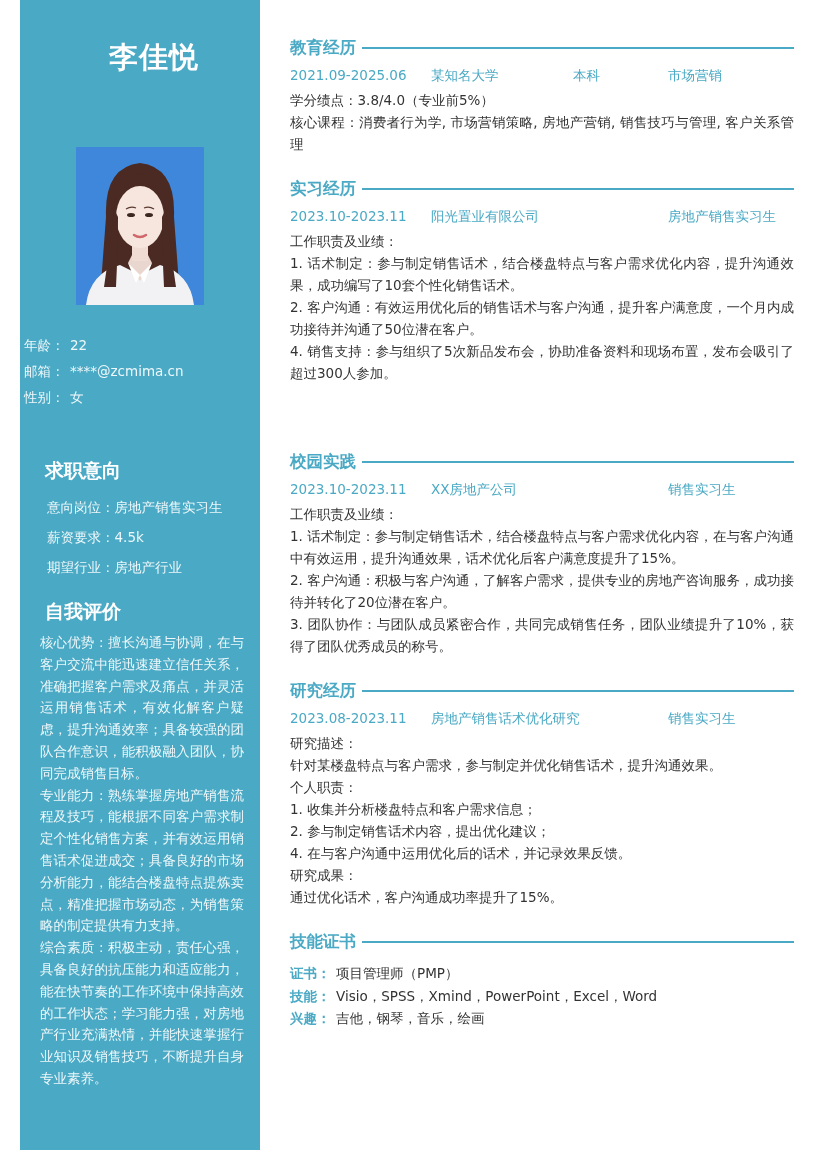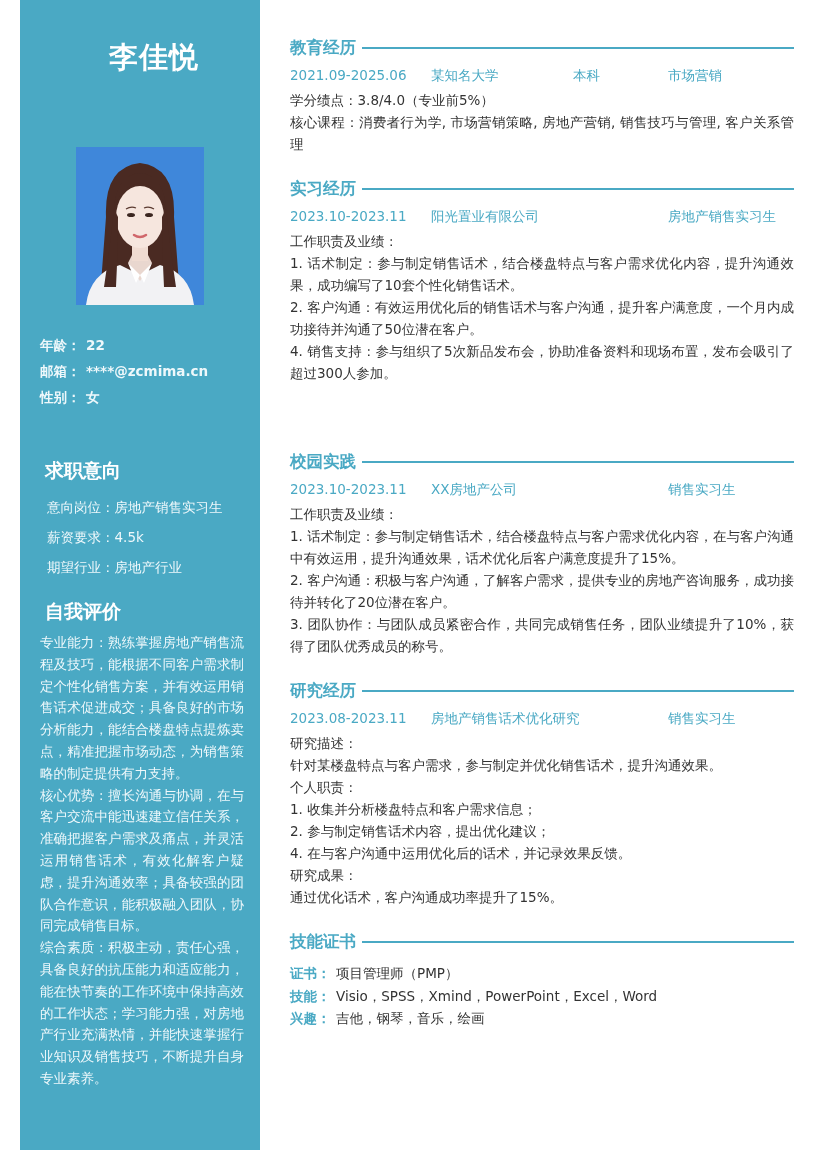--- a/index.html
+++ b/index.html
@@ -12,21 +12,21 @@
     background: #4aa9c4; color: #ffffff;
   }
   .name {
     position: absolute; top: 38px; left: 0; width: 220px; text-align: center;
     font-size: 29px; font-weight: bold; letter-spacing: 1px; color: #ffffff; margin-left: 24px;
   }
   .photo {
     position: absolute; left: 56px; top: 147px; width: 128px; height: 158px;
     background: #3f87da; overflow: hidden;
   }
-  .info-list { position: absolute; left: 20px; top: 334px; width: 210px; font-weight: bold; }
+  .info-list { position: absolute; left: 4px; top: 334px; width: 210px; }
   .info-row { font-size: 13.5px; height: 26px; line-height: 22px; color: #eef8fb; white-space: nowrap; }
   .info-row .lbl { display: inline-block; width: 46px; }
 
   .side-heading {
     position: absolute; left: 25px; font-size: 19px; font-weight: bold; color: #ffffff;
   }
   .intent-list { position: absolute; left: 27px; top: 496px; width: 215px; }
   .intent-row { font-size: 13.5px; height: 30px; line-height: 22px; color: #eef8fb; white-space: nowrap; }
 
   .eval { position: absolute; left: 20px; top: 632px; width: 204px; }
@@ -96,22 +96,22 @@
     <div class="intent-row">
       <span>薪资要求：</span><span>4.5k</span>
     </div>
     <div class="intent-row">
       <span>期望行业：</span><span>房地产行业</span>
     </div>
   </div>
 
   <div class="side-heading" style="top:599px;">自我评价</div>
   <div class="eval">
+    <p>核心优势：擅长沟通与协调，在与客户交流中能迅速建立信任关系，准确把握客户需求及痛点，并灵活运用销售话术，有效化解客户疑虑，提升沟通效率；具备较强的团队合作意识，能积极融入团队，协同完成销售目标。</p>
     <p>专业能力：熟练掌握房地产销售流程及技巧，能根据不同客户需求制定个性化销售方案，并有效运用销售话术促进成交；具备良好的市场分析能力，能结合楼盘特点提炼卖点，精准把握市场动态，为销售策略的制定提供有力支持。</p>
-    <p>核心优势：擅长沟通与协调，在与客户交流中能迅速建立信任关系，准确把握客户需求及痛点，并灵活运用销售话术，有效化解客户疑虑，提升沟通效率；具备较强的团队合作意识，能积极融入团队，协同完成销售目标。</p>
     <p>综合素质：积极主动，责任心强，具备良好的抗压能力和适应能力，能在快节奏的工作环境中保持高效的工作状态；学习能力强，对房地产行业充满热情，并能快速掌握行业知识及销售技巧，不断提升自身专业素养。</p>
   </div>
 </div>
 
 <div class="main">
 
   <div class="section" style="top:35px;">
     <div class="sec-head">
       <span class="sec-title">教育经历</span>
       <span class="sec-line"></span>

